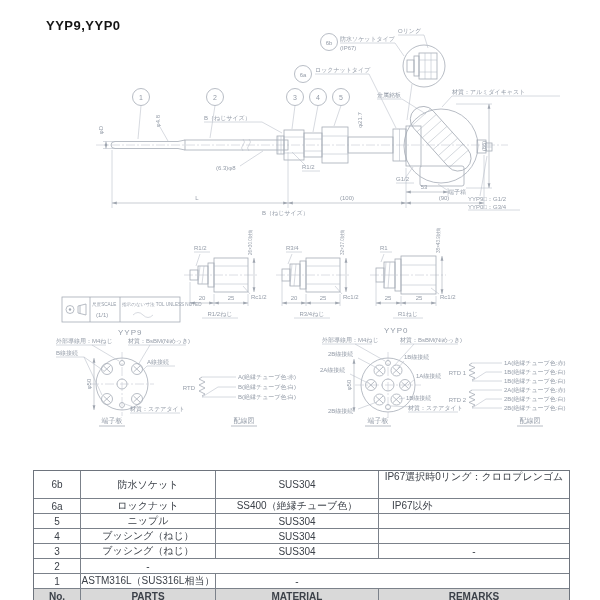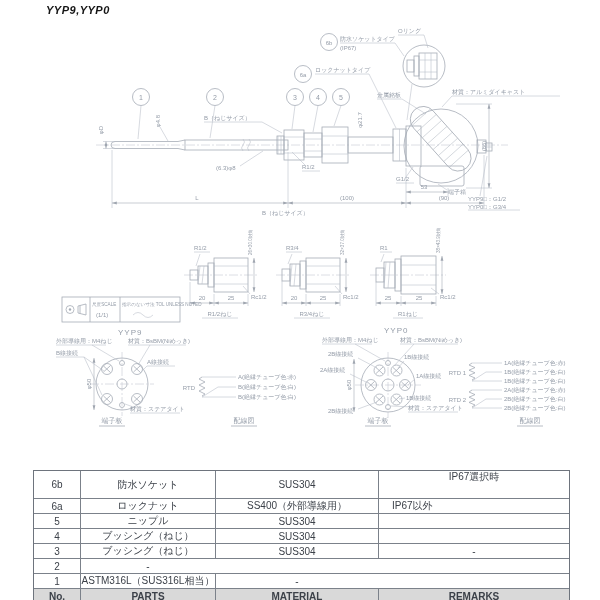--- a/index.html
+++ b/index.html
@@ -1,19 +1,19 @@
 <!DOCTYPE html>
 <html><head>
 <meta charset="utf-8">
 <style>
   html,body{margin:0;padding:0;background:#f5f5f3;}
   #page{position:relative;width:600px;height:600px;background:#ffffff;overflow:hidden;
         font-family:"Liberation Sans",sans-serif;}
-  #title{position:absolute;left:46px;top:4px;font-size:11px;font-weight:bold;color:#151515;
-         letter-spacing:.5px;font-style:italic;}
+  #title{position:absolute;left:46px;top:18px;font-size:13px;font-weight:bold;color:#151515;
+         letter-spacing:.5px;}
   svg{position:absolute;left:0;top:0;}
   svg text{font-family:"Liberation Sans",sans-serif;fill:#949ca8;}
   .t6{font-size:6px;} .t7{font-size:7px;} .t8{font-size:8px;letter-spacing:1px;}
   .t5{font-size:4.6px;}
   .ln{stroke:#a6acb6;stroke-width:.8;fill:none;}
   .lt{stroke:#b6bcc6;stroke-width:.55;fill:none;}
   .cl{stroke:#bfc5ce;stroke-width:.55;fill:none;stroke-dasharray:9 2 2 2;}
   .dim{stroke:#a6acb6;stroke-width:.6;fill:none;}
   
   #parts-table{position:absolute;left:33px;top:470px;width:535px;border:1.2px solid #6e747d;
@@ -428,26 +428,27 @@
     </g>
   </svg>
 
   <div id="parts-table">
     <div class="trow h27">
       <div class="tcell">6b</div>
       <div class="tcell">防水ソケット</div>
       <div class="tcell">SUS304</div>
       <div class="tcell rem2">
         <div>IP67選択時</div>
+        <div>0リング：クロロプレンゴム</div>
       </div>
     </div>
     <div class="trow h14">
       <div class="tcell">6a</div>
       <div class="tcell">ロックナット</div>
-      <div class="tcell">SS400（外部導線用）</div>
+      <div class="tcell">SS400（絶縁チューブ色）</div>
       <div class="tcell left">IP67以外</div>
     </div>
     <div class="trow h14">
       <div class="tcell">5</div>
       <div class="tcell">ニップル</div>
       <div class="tcell">SUS304</div>
       <div class="tcell"></div>
     </div>
     <div class="trow h14">
       <div class="tcell">4</div>

